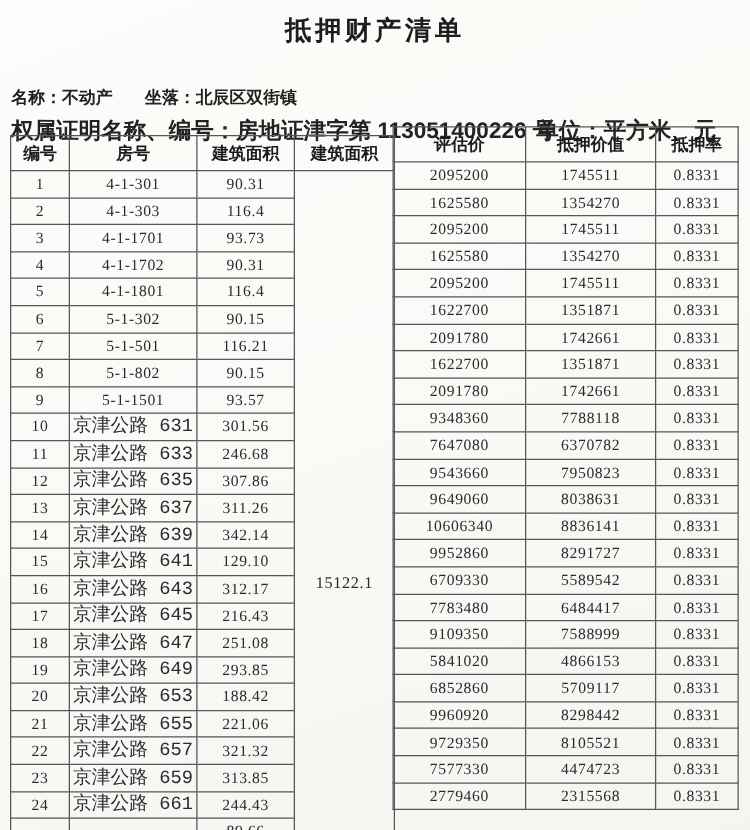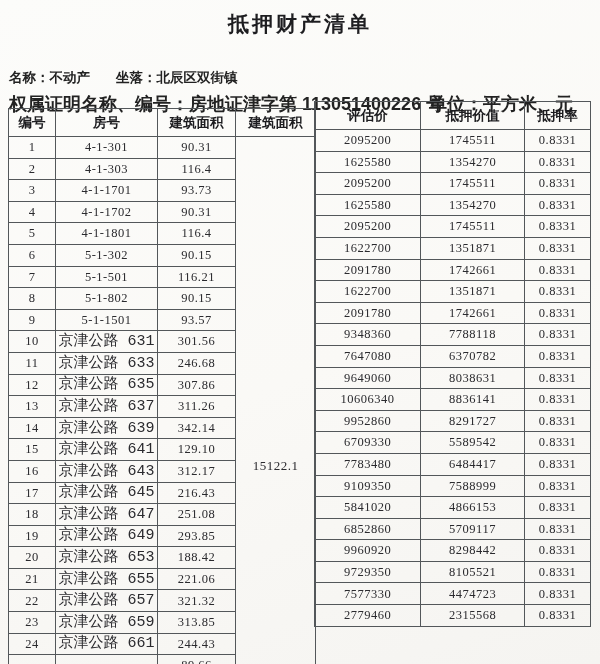--- a/index.html
+++ b/index.html
@@ -274,20 +274,25 @@
           <td>9348360</td>
           <td>7788118</td>
           <td>0.8331</td>
         </tr>
         <tr>
           <td>7647080</td>
           <td>6370782</td>
           <td>0.8331</td>
         </tr>
         <tr>
+          <td>9543660</td>
+          <td>7950823</td>
+          <td>0.8331</td>
+        </tr>
+        <tr>
           <td>9649060</td>
           <td>8038631</td>
           <td>0.8331</td>
         </tr>
         <tr>
           <td>10606340</td>
           <td>8836141</td>
           <td>0.8331</td>
         </tr>
         <tr>

